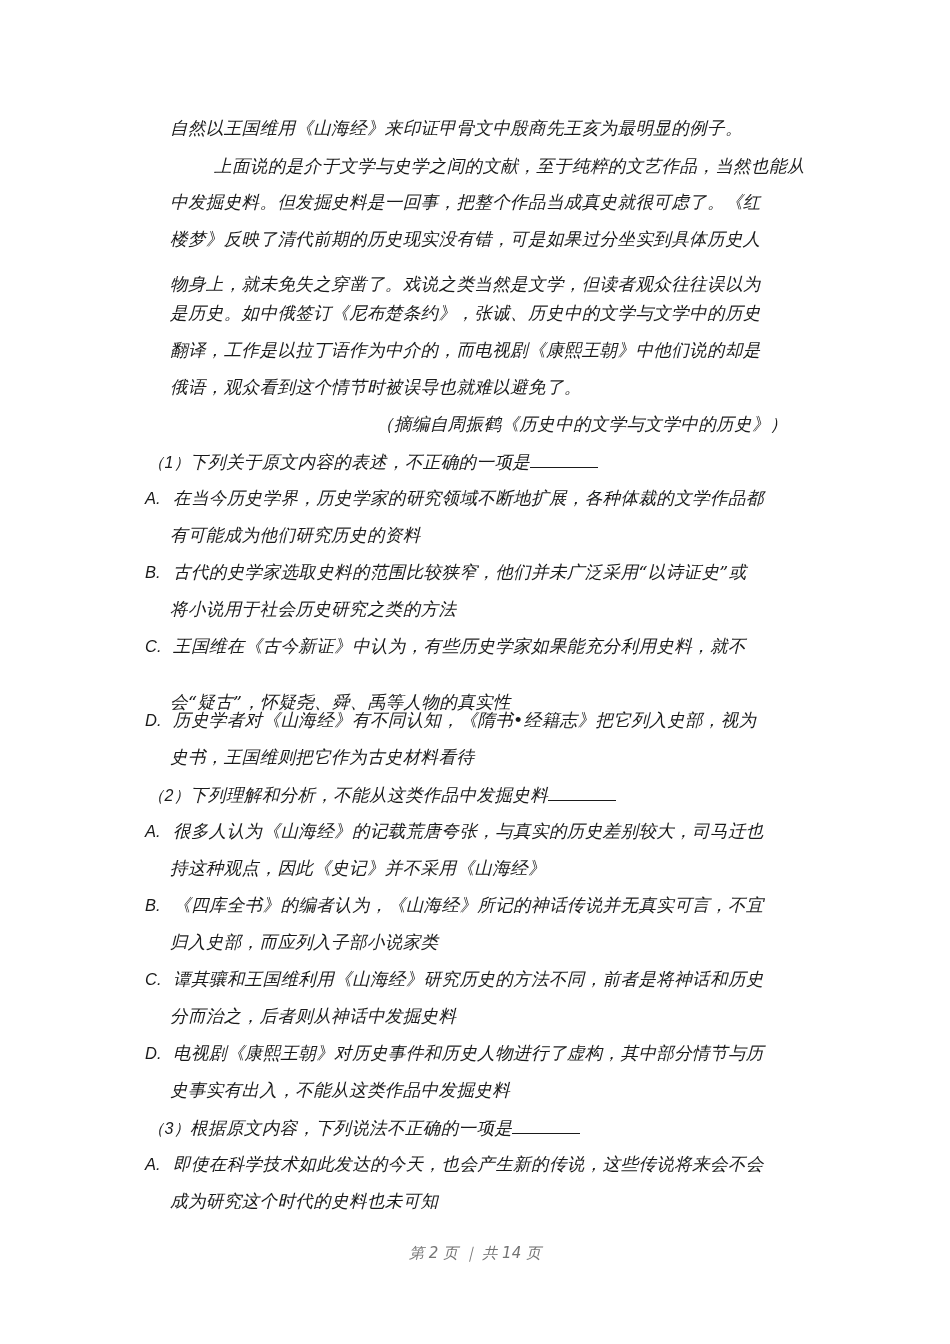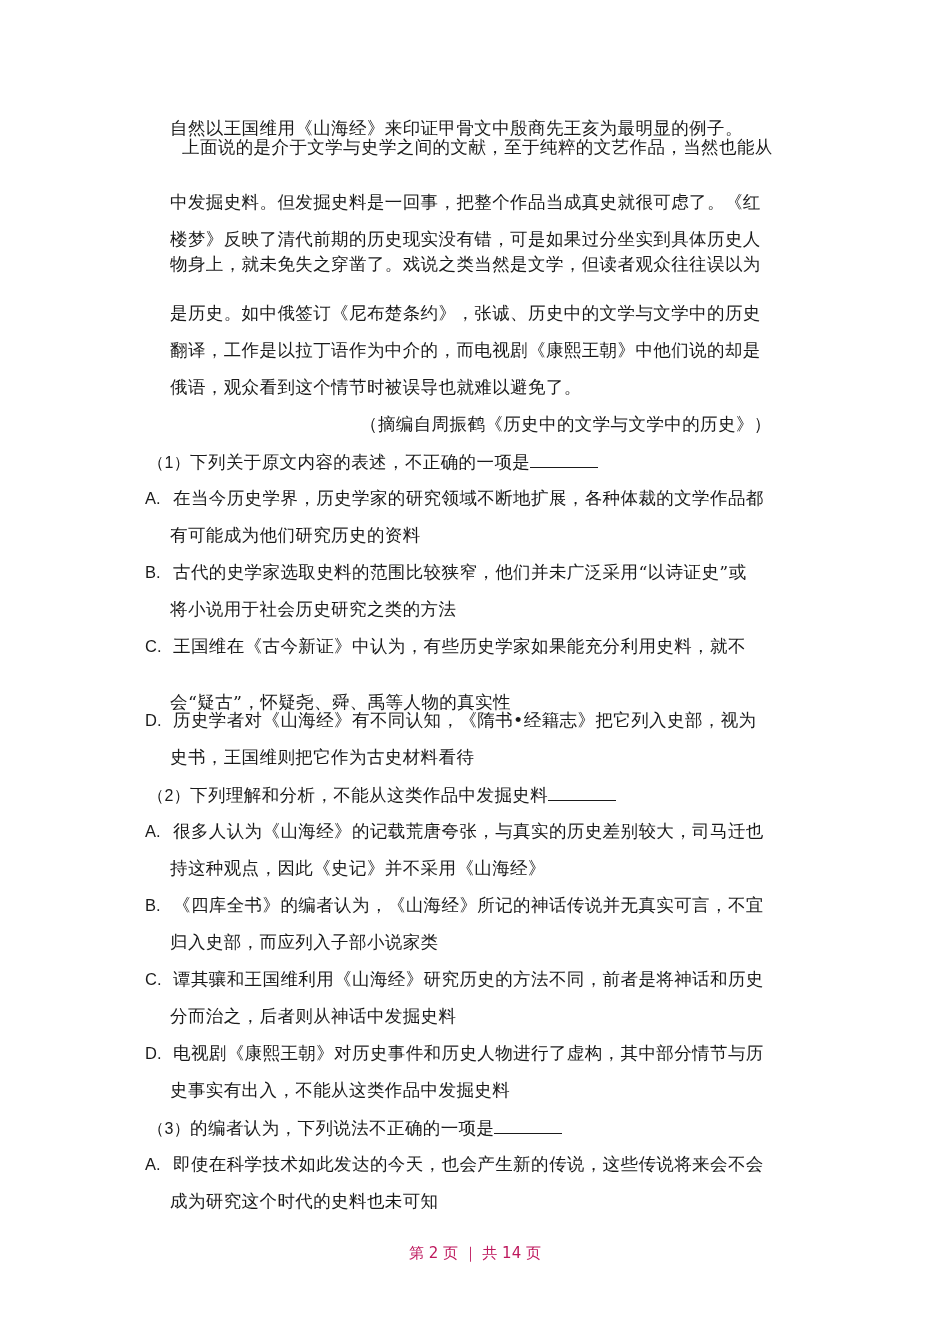--- a/index.html
+++ b/index.html
@@ -11,21 +11,21 @@
       width: 950px;
       height: 1344px;
       position: relative;
       font-family: "DejaVu Serif", "Liberation Serif", serif;
       color: #1a1a1a;
       overflow: hidden;
     }
     .page {
       position: absolute;
       left: 0; top: 0;
-      width: 950px; height: 1344px;
+      width: 950px; height: 1344px; font-style: italic;
     }
     .line {
       position: absolute;
       font-size: 17.5px;
       line-height: 24px;
       white-space: nowrap;
       letter-spacing: 0.4px;
     }
     .para-line { left: 170px; }
     .para-first { left: 182px; }
@@ -52,38 +52,38 @@
       font-size: 16px;
     }
     .footer {
       position: absolute;
       top: 1243px;
       left: 0;
       width: 950px;
       text-align: center;
       font-size: 15px;
       line-height: 20px;
-      color: #be185d;
+      color: #737373;
       font-family: "DejaVu Sans", "Liberation Sans", sans-serif;
     }
   </style>
 </head>
 <body>
 
 <div class="page">
 
   <div class="line para-line" style="top:116px;">自然以王国维用《山海经》来印证甲骨文中殷商先王亥为最明显的例子。</div>
-  <div class="line para-first" style="top:135px;">上面说的是介于文学与史学之间的文献，至于纯粹的文艺作品，当然也能从</div>
+  <div class="line para-first" style="top:154px;margin-left:32px;">上面说的是介于文学与史学之间的文献，至于纯粹的文艺作品，当然也能从</div>
   <div class="line para-line" style="top:190px;">中发掘史料。但发掘史料是一回事，把整个作品当成真史就很可虑了。《红</div>
   <div class="line para-line" style="top:227px;">楼梦》反映了清代前期的历史现实没有错，可是如果过分坐实到具体历史人</div>
-  <div class="line para-line" style="top:252px;">物身上，就未免失之穿凿了。戏说之类当然是文学，但读者观众往往误以为</div>
+  <div class="line para-line" style="top:272px;">物身上，就未免失之穿凿了。戏说之类当然是文学，但读者观众往往误以为</div>
   <div class="line para-line" style="top:301px;">是历史。如中俄签订《尼布楚条约》，张诚、历史中的文学与文学中的历史</div>
   <div class="line para-line" style="top:338px;">翻译，工作是以拉丁语作为中介的，而电视剧《康熙王朝》中他们说的却是</div>
   <div class="line para-line" style="top:375px;">俄语，观众看到这个情节时被误导也就难以避免了。</div>
-  <div class="line source" style="top:412px;">（摘编自周振鹤《历史中的文学与文学中的历史》）</div>
+  <div class="line source" style="top:412px;margin-left:16px;">（摘编自周振鹤《历史中的文学与文学中的历史》）</div>
 
   <div class="line q-stem" style="top:449px;">
     <span class="num">（1）</span><span>下列关于原文内容的表述，不正确的一项是</span><span class="blank"></span>
   </div>
 
   <div class="opt-label" style="top:486px;">A.</div>
   <div class="line opt-text" style="top:486px;">在当今历史学界，历史学家的研究领域不断地扩展，各种体裁的文学作品都</div>
   <div class="line opt-cont" style="top:523px;">有可能成为他们研究历史的资料</div>
 
   <div class="opt-label" style="top:560px;">B.</div>
@@ -112,21 +112,21 @@
 
   <div class="opt-label" style="top:967px;">C.</div>
   <div class="line opt-text" style="top:967px;">谭其骧和王国维利用《山海经》研究历史的方法不同，前者是将神话和历史</div>
   <div class="line opt-cont" style="top:1004px;">分而治之，后者则从神话中发掘史料</div>
 
   <div class="opt-label" style="top:1041px;">D.</div>
   <div class="line opt-text" style="top:1041px;">电视剧《康熙王朝》对历史事件和历史人物进行了虚构，其中部分情节与历</div>
   <div class="line opt-cont" style="top:1078px;">史事实有出入，不能从这类作品中发掘史料</div>
 
   <div class="line q-stem" style="top:1115px;">
-    <span class="num">（3）</span><span>的编者认为，下列说法不正确的一项是</span><span class="blank"></span>
+    <span class="num">（3）</span><span>根据原文内容，下列说法不正确的一项是</span><span class="blank"></span>
   </div>
 
   <div class="opt-label" style="top:1152px;">A.</div>
   <div class="line opt-text" style="top:1152px;">即使在科学技术如此发达的今天，也会产生新的传说，这些传说将来会不会</div>
   <div class="line opt-cont" style="top:1189px;">成为研究这个时代的史料也未可知</div>
 
   <div class="footer">第 2 页 ｜ 共 14 页</div>
 
 </div>
 

